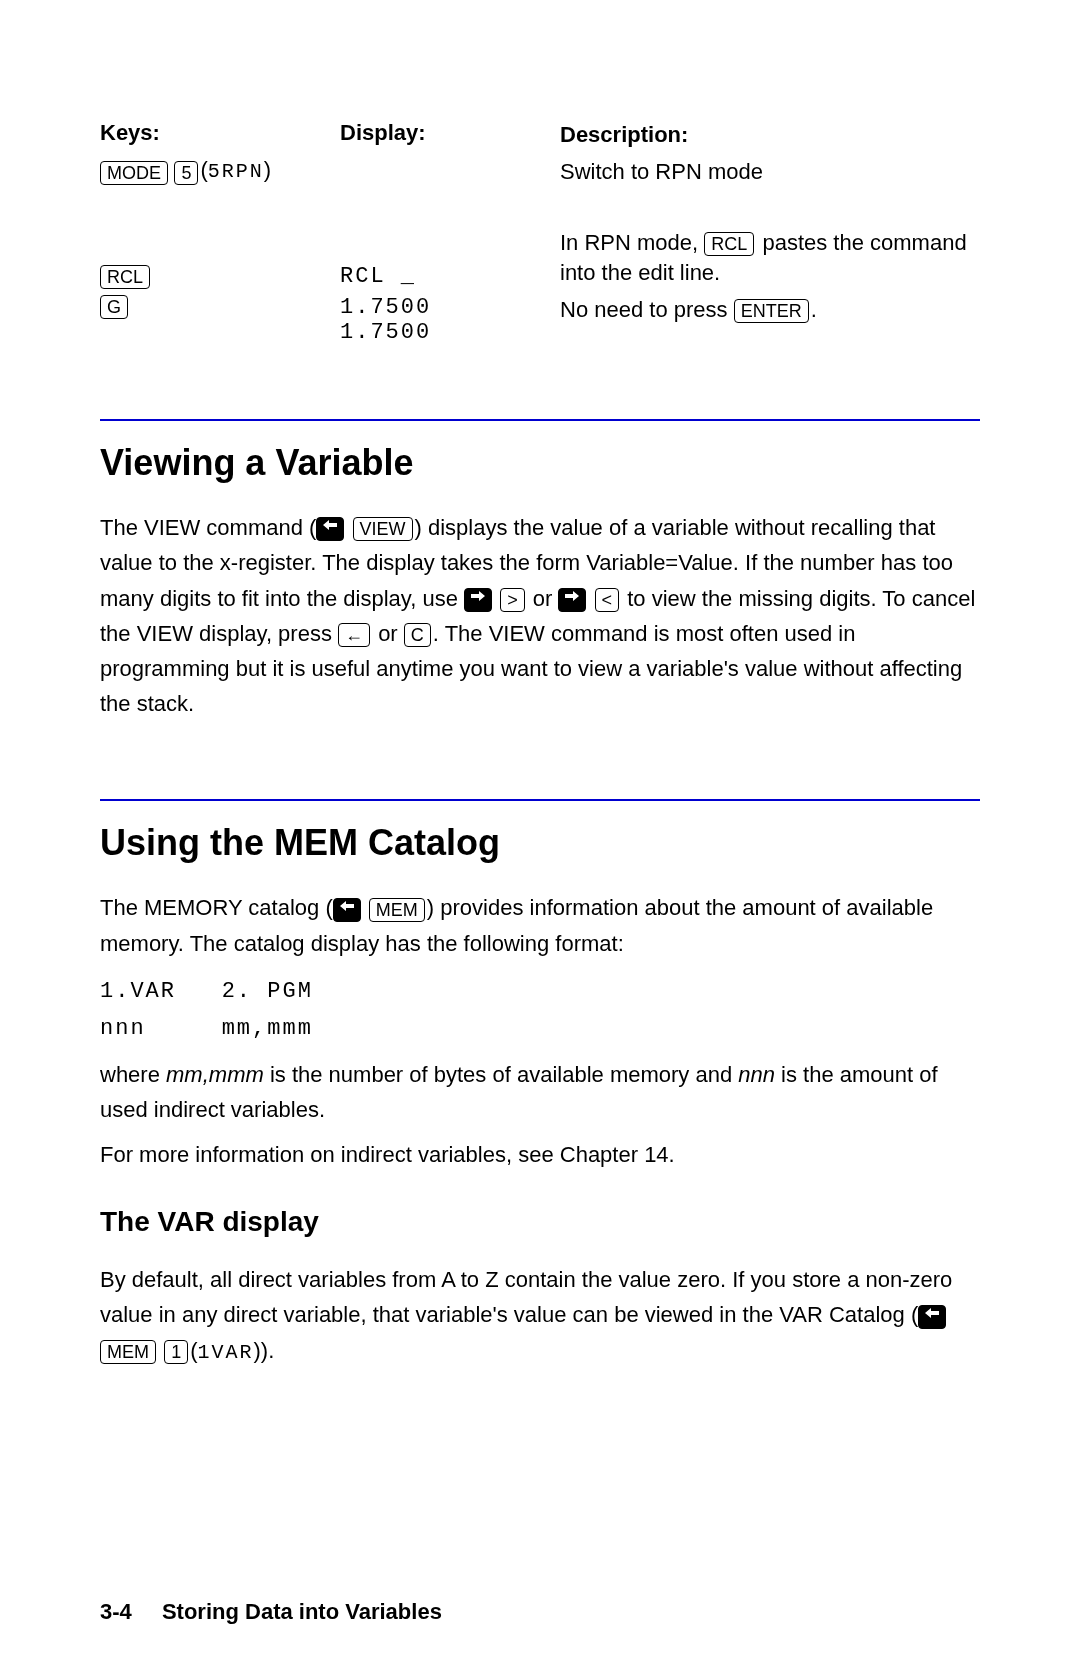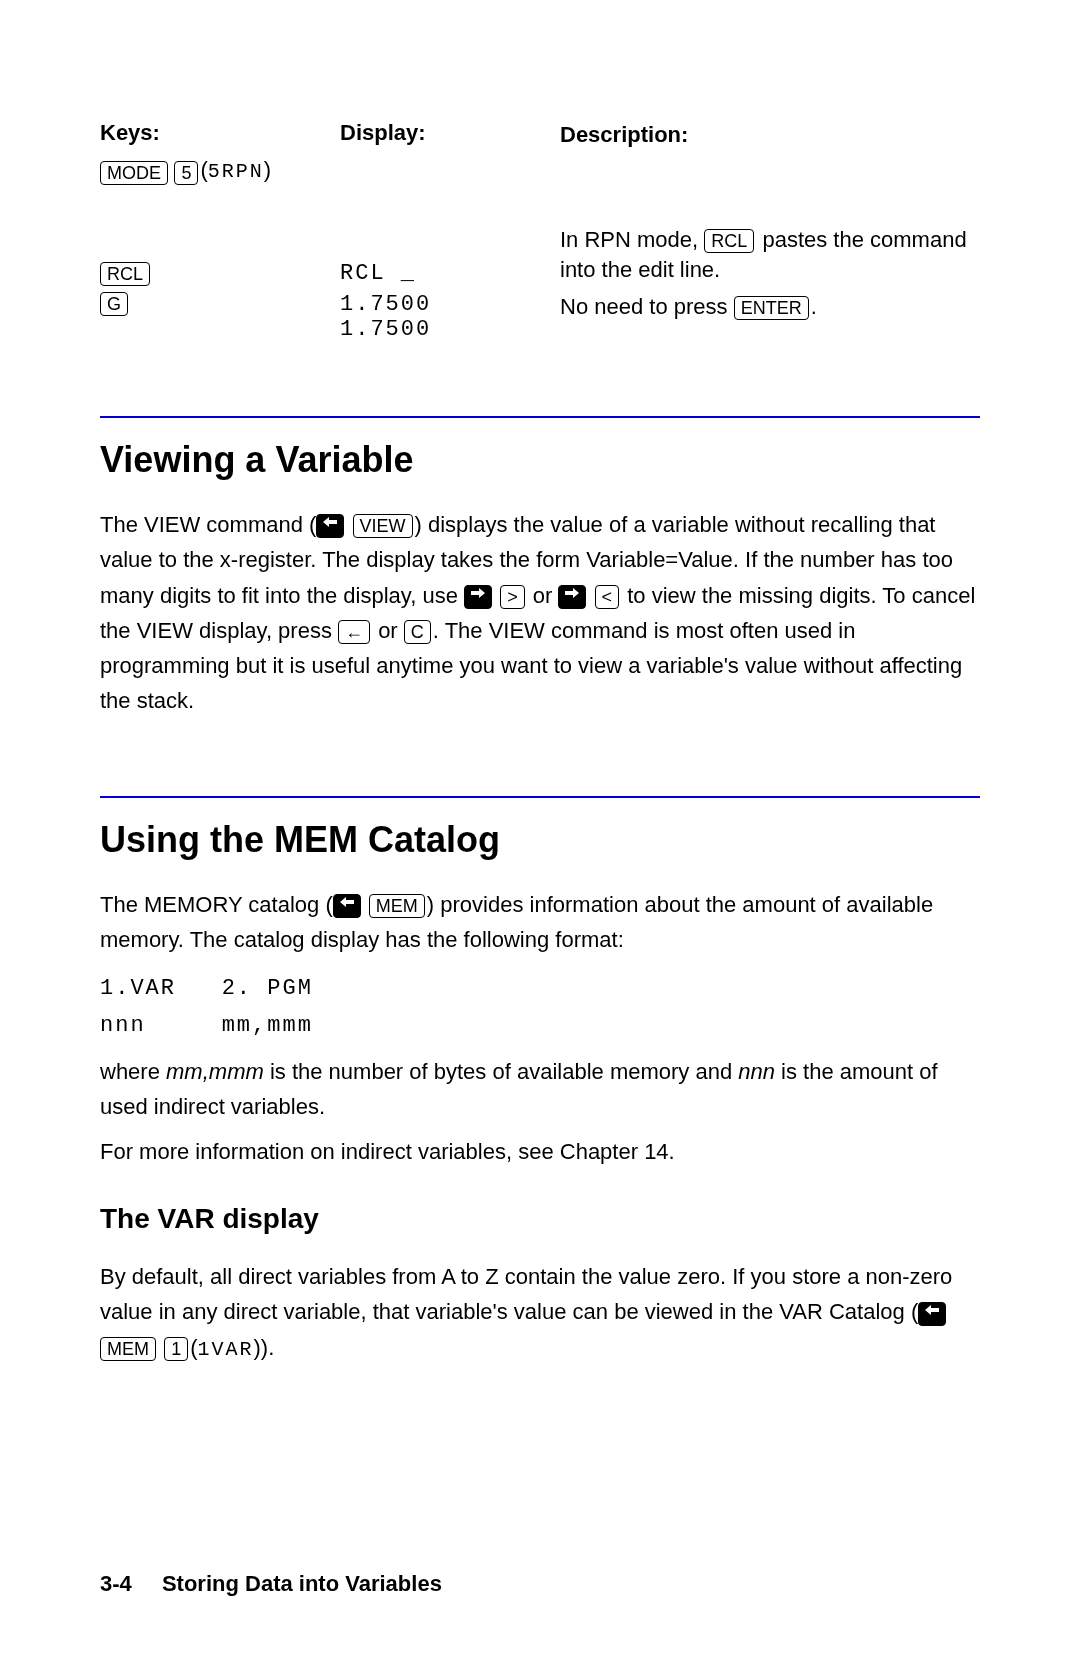--- a/index.html
+++ b/index.html
@@ -62,21 +62,21 @@
   }
   .mono-block {
     font-family: "Courier New", monospace;
     letter-spacing: 2px;
     font-size: 22px;
     margin: 18px 0 8px 0;
   }
   .mono-block .ul { }
   .footer {
     position: absolute;
-    bottom: 76px;
+    bottom: 48px;
     left: 100px;
     font-size: 22px;
   }
   .footer .pn { font-weight: 700; margin-right: 24px; }
   .footer .ft { font-weight: 700; }
   .spacer-lg { height: 48px; }
   .ital { font-style: italic; }
 </style>
 </head>
 <body>
@@ -87,20 +87,23 @@
     <div class="col-display th" style="font-family:Arial;letter-spacing:normal">Display:</div>
     <div class="col-desc th">Description:</div>
   </div>
 
   <div class="table-row" style="margin-bottom:40px;">
     <div class="col-keys">
       <span class="keycap">MODE</span>
       <span class="keycap">5</span><span style="font-size:22px">(</span><span class="inline-mono" style="font-size:20px">5RPN</span><span style="font-size:22px">)</span>
     </div>
     <div class="col-display"></div>
+    <div class="col-desc">
+      <span>Switch to RPN mode</span>
+    </div>
   </div>
 
   <div class="table-row" style="align-items:flex-end;">
     <div class="col-keys">
       <span class="keycap">RCL</span>
     </div>
     <div class="col-display" style="padding-top:28px;">
       <span>RCL _</span>
     </div>
     <div class="col-desc">

